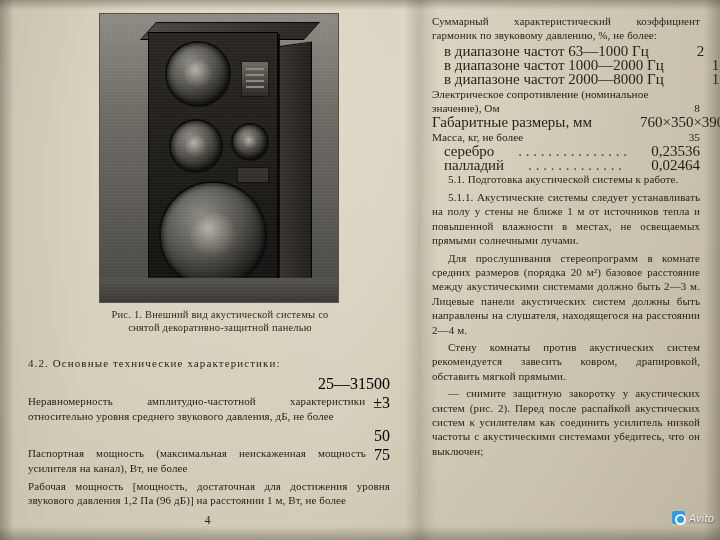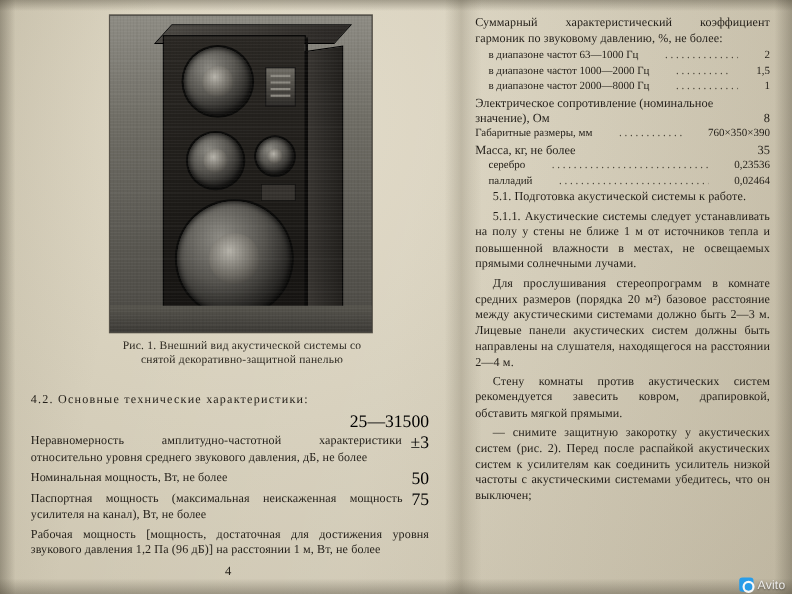--- a/index.html
+++ b/index.html
@@ -123,33 +123,34 @@
     font-size:11.5px;color:#28241d;
   }
 
   
   .rtitle{
     text-align:center;font-size:12.8px;font-weight:bold;letter-spacing:.6px;
     color:#1d1a15;line-height:16px;margin:14px 0 10px 0;
   }
   .rspec{font-size:11.3px;line-height:14.3px;color:#231f19;}
   .rowdots{
-    display:flex;align-items:center;font-size:10px;line-height:14.3px;color:#231f19;gap:22px;
+    display:flex;align-items:center;font-size:15px;line-height:14.3px;color:#231f19;gap:22px;
   }
   .rowdots .lbl{white-space:nowrap;}
   .rowdots .fill{
     flex:1 1 auto;overflow:hidden;white-space:nowrap;color:#4a4538;margin:0 2px;
   }
   .rowdots .val{white-space:nowrap;}
 
   
   .wm{
-    position:absolute;right:6px;bottom:2px;
+    position:absolute;right:6px;bottom:16px;
     display:flex;align-items:center;gap:4px;
     opacity:.92;
+    font-style:italic;
   }
   .wm .logo{
     width:13px;height:13px;border-radius:3px;
     background:#1d9bf0;position:relative;
   }
   .wm .logo:after{
     content:"";position:absolute;left:3px;top:3px;width:7px;height:7px;
     border:2px solid #fff;border-radius:50%;
   }
   .wm .txt{
@@ -205,21 +206,20 @@
       </div>
 
       <div class="li">
         <span class="v">±3</span>
         <span class="t para">Неравномерность амплитудно-частотной характеристики относительно уровня среднего звукового давления, дБ, не более</span>
         <div class="clear"></div>
       </div>
 
       <div class="li">
         <span class="v">50</span>
-        <span class="t para">Номинальная мощность, Вт, не более</span>
         <div class="clear"></div>
       </div>
 
       <div class="li">
         <span class="v">75</span>
         <span class="t para">Паспортная мощность (максимальная неискаженная мощность усилителя на канал), Вт, не более</span>
         <div class="clear"></div>
       </div>
 
       <div class="li">

